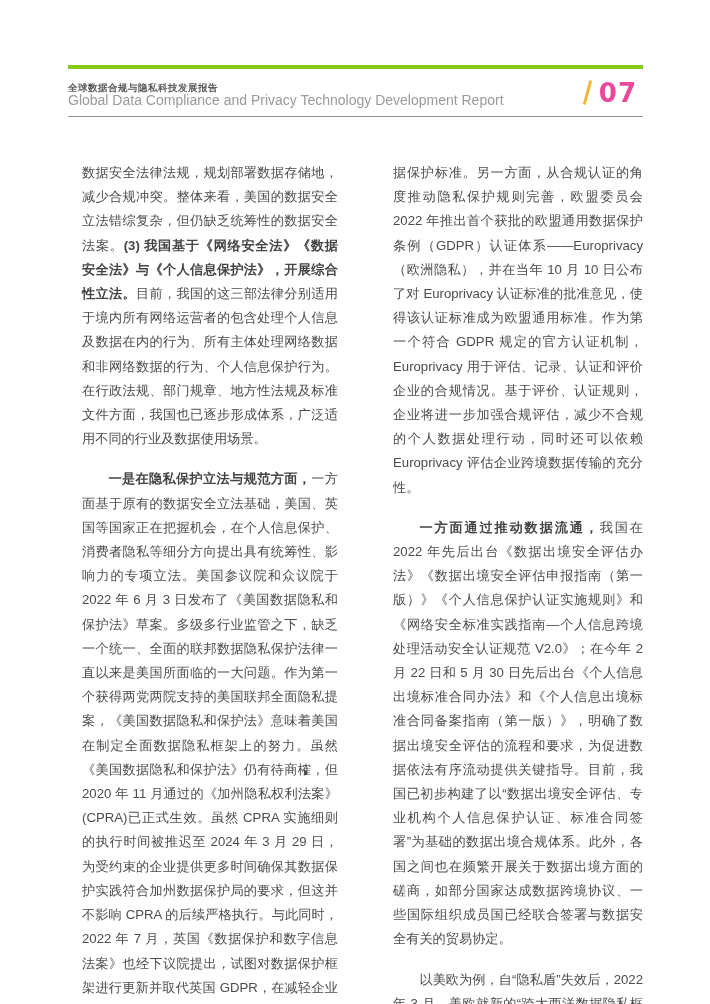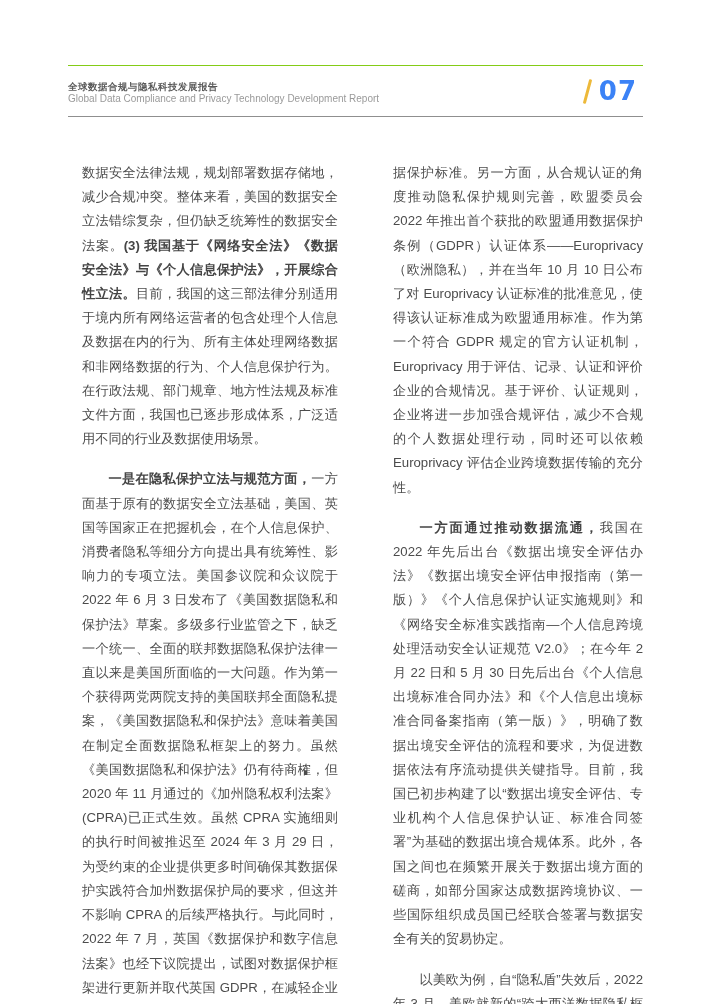--- a/index.html
+++ b/index.html
@@ -8,56 +8,56 @@
     background: #ffffff;
     position: relative;
     overflow: hidden;
     font-family: "Liberation Sans", "DejaVu Sans", sans-serif;
   }
   
   .page-header {
     position: absolute;
     left: 68px; top: 65px;
     width: 575px; height: 52px;
-    border-top: 1px solid #84cc16;
+    border-top: 4px solid #84cc16;
     border-bottom: 1px solid #8f8f8f;
     display: flex;
     justify-content: space-between;
     align-items: center;
     box-sizing: border-box;
   }
   .header-titles { padding-top: 2px; }
   .header-title-zh {
     font-size: 9.5px;
     font-weight: bold;
     color: #595959;
     letter-spacing: 0.5px;
     line-height: 13px;
   }
   .header-title-en {
-    font-size: 10px;
+    font-size: 14px;
     color: #9a9a9a;
     line-height: 12px;
   }
   .header-pageno-wrap {
     display: flex;
     align-items: center;
     gap: 10px;
     padding-right: 6px;
   }
   .accent-slash {
     width: 3px; height: 25px;
     background: #EDB93A;
     transform: rotate(15deg);
     border-radius: 1px;
   }
   .page-number {
     font-size: 26px;
     font-weight: 600;
-    color: #3b82f6;
+    color: #ec4899;
     font-family: "DejaVu Sans", "Liberation Sans", sans-serif;
     letter-spacing: 1px;
   }
   
   .text-column {
     position: absolute;
     top: 145px;
     width: 288px;
     font-size: 13.2px;
     line-height: 24.2px;

